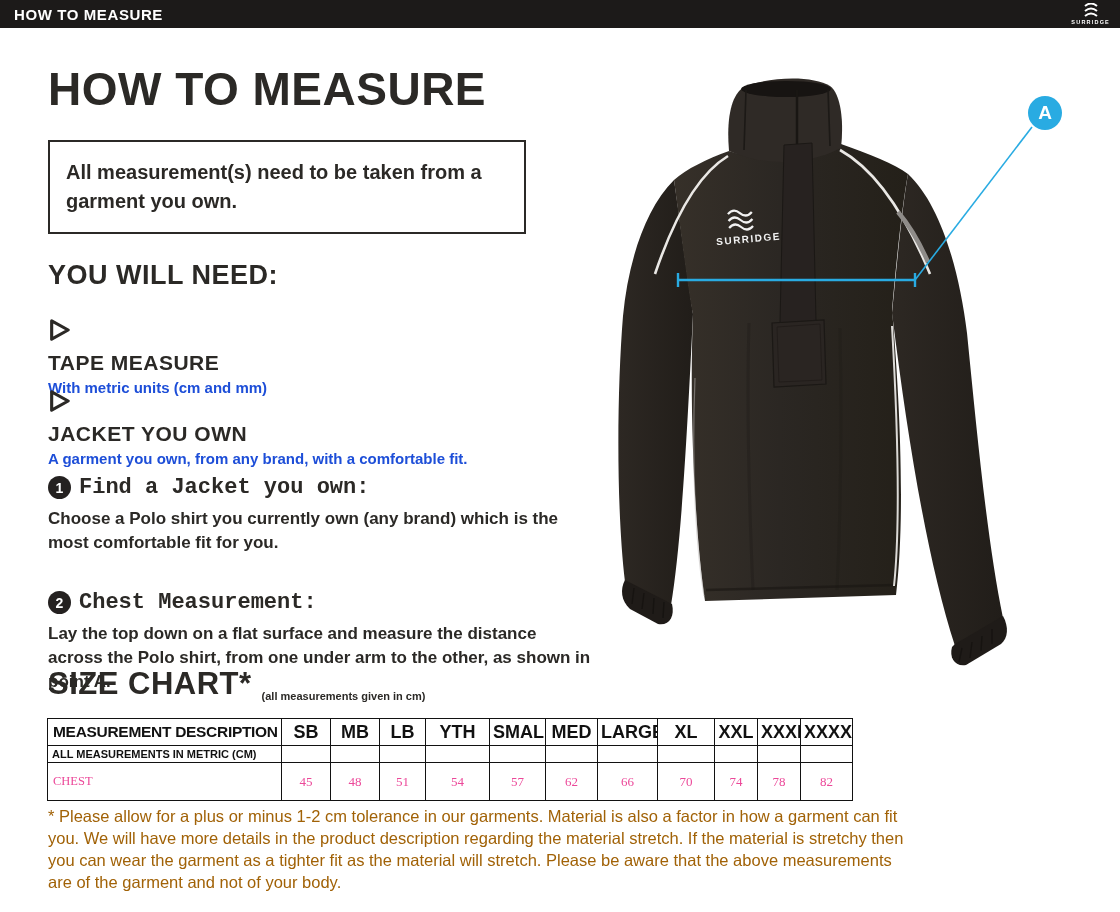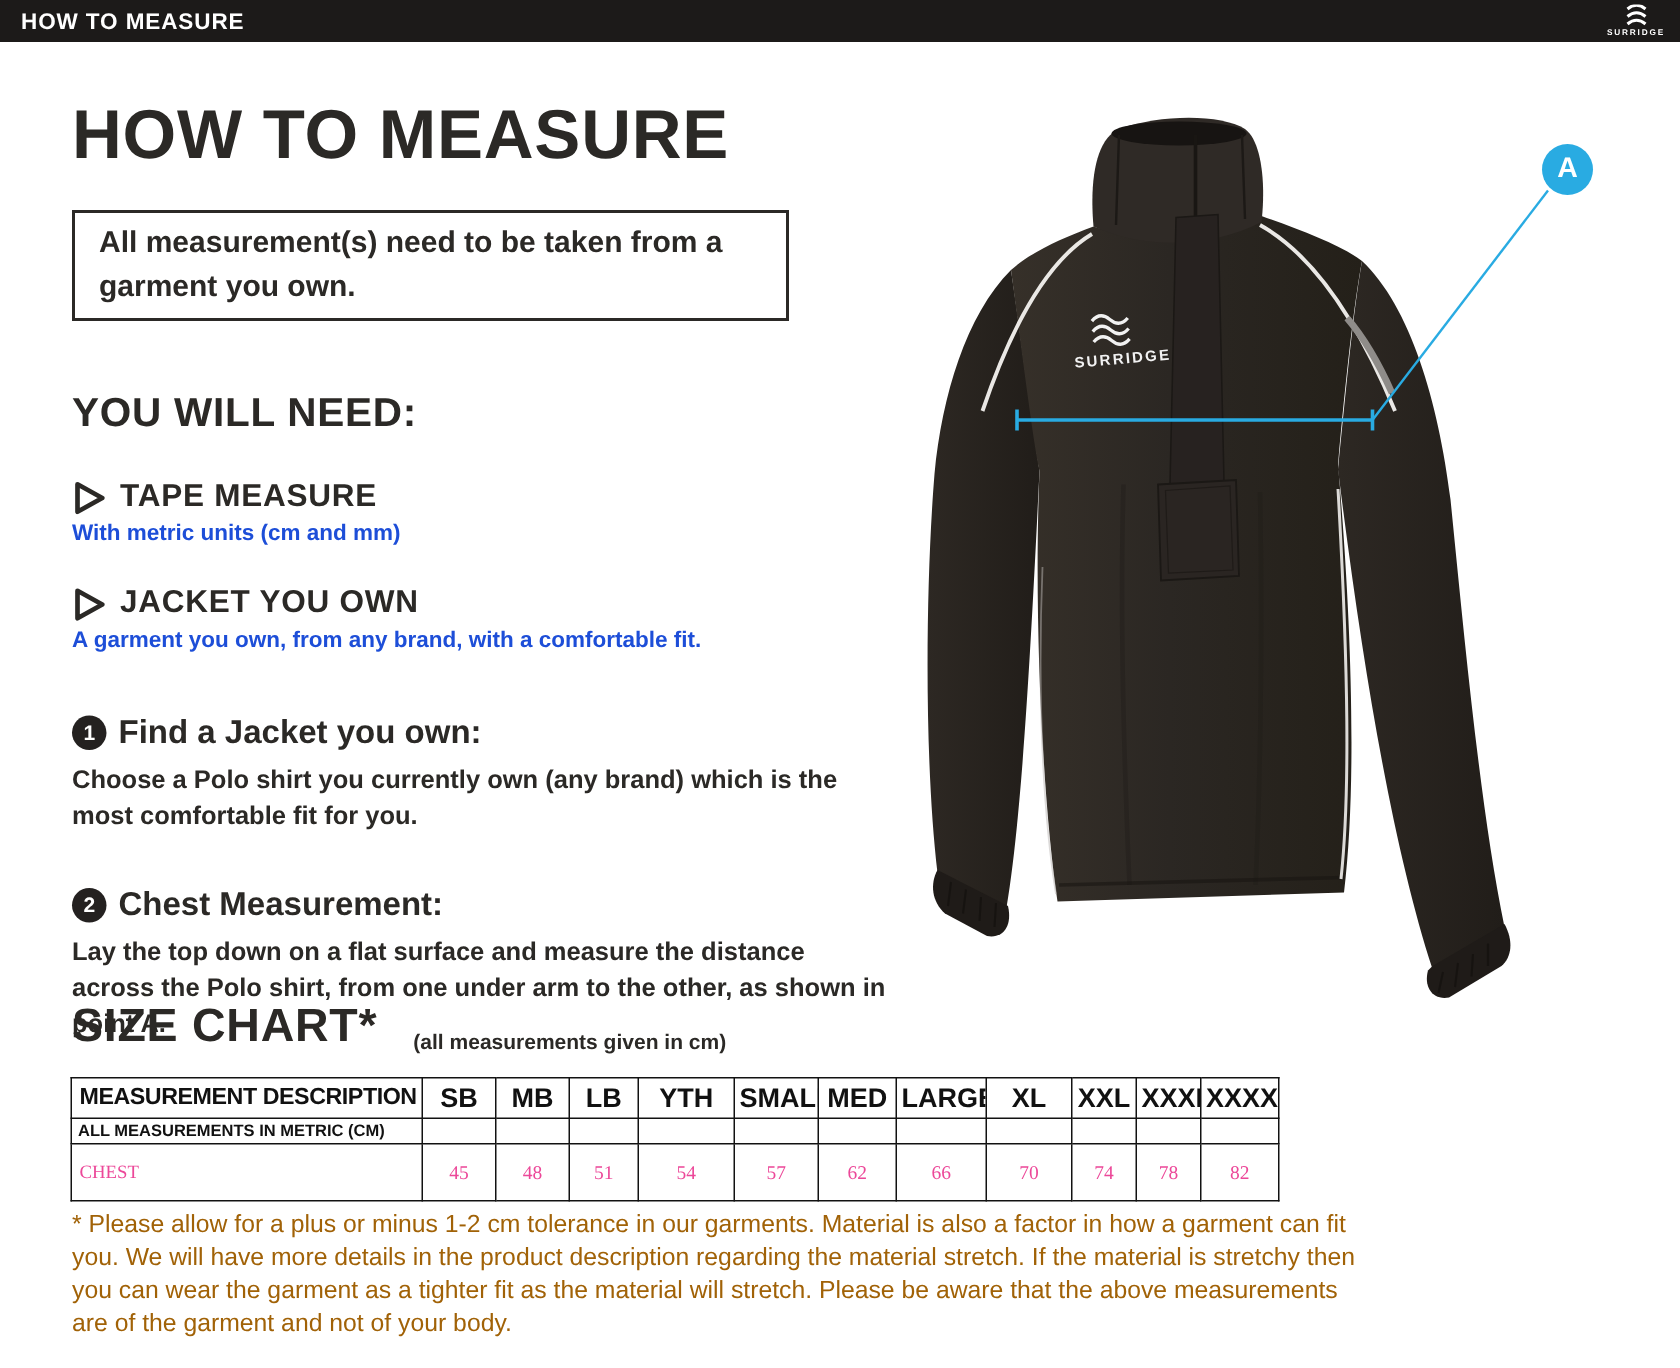--- a/index.html
+++ b/index.html
@@ -12,39 +12,39 @@
             display:flex; align-items:center; justify-content:space-between; padding:0 10px 0 14px; }
   .topbar-title { color:#fff; font-size:15px; font-weight:bold; letter-spacing:0.6px; }
   .topbar-logo { display:flex; flex-direction:column; align-items:center; line-height:1; cursor:pointer; }
   .topbar-logo .brand-text { color:#fff; font-size:5.5px; font-weight:bold; letter-spacing:1.2px; margin-top:1px; }
 
   
   .h1 { position:absolute; left:48px; top:62px; font-size:46px; font-weight:bold; letter-spacing:0.5px; color:#2b2926; }
 
   
   .note-box { position:absolute; left:48px; top:140px; width:478px; border:2.5px solid #2b2926;
-              padding:6px 16px; font-size:20px; font-weight:bold; line-height:1.45; color:#2b2926; }
+              padding:16px 16px; font-size:20px; font-weight:bold; line-height:1.45; color:#2b2926; }
 
   .h2 { position:absolute; left:48px; font-size:27px; font-weight:bold; letter-spacing:0.5px; color:#2b2926; }
 
   .need-item { position:absolute; left:48px; }
-  .need-head { display:flex; align-items:flex-end; gap:10px; }
+  .need-head { display:flex; align-items:flex-start; gap:10px;flex-direction:column; }
   .need-title { font-size:21px; font-weight:bold; letter-spacing:0.5px; }
   .need-desc { font-size:15px; font-weight:bold; margin-top:4px; color:#1d4ed8; }
 
   .step { position:absolute; left:48px; }
   .step-head { display:flex; align-items:center; gap:8px; }
   .step-num { width:23px; height:23px; border-radius:50%; background:#242120; color:#fff;
               font-size:14px; font-weight:bold; display:flex; align-items:center; justify-content:center; flex:0 0 23px; }
-  .step-title { font-size:22px; font-weight:bold; }
+  .step-title { font-size:22px; font-weight:bold;font-family:Liberation Mono, monospace; }
   .step-desc { font-size:17px; font-weight:bold; line-height:1.42; margin-top:7px; width:545px; color:#2b2926; }
 
   .sizechart-head { position:absolute; left:48px; top:666px; display:flex; align-items:flex-end; }
   .sizechart-title { font-size:31px; font-weight:bold; letter-spacing:0.5px; }
-  .sizechart-sub { font-size:14px; font-weight:bold; margin-left:24px; }
+  .sizechart-sub { font-size:11px; font-weight:bold; margin-left:10px; }
 
   table.size-table { position:absolute; left:47px; top:718px; width:805px; border-collapse:collapse; table-layout:fixed;border-radius:15px; }
   table.size-table th, table.size-table td { border:1.6px solid #121212; padding:0 3px; overflow:hidden; white-space:nowrap; }
   table.size-table tr.hdr th { height:27px; font-size:18px; font-weight:bold; color:#111; }
   table.size-table tr.hdr th.first { font-size:15.5px; text-align:left; letter-spacing:-0.3px; padding-left:5px; }
   table.size-table tr.metric td { height:17px; font-size:11px; font-weight:bold; text-align:left; padding-left:4px; color:#111; }
   table.size-table tr.vals td { height:38px; font-size:13px; text-align:center; color:#ec4899;font-family:Liberation Serif, serif; }
   table.size-table tr.vals td.first { font-size:12.5px; text-align:left; padding-left:5px; }
 
   .footnote { position:absolute; left:48px; top:806px; width:858px; font-size:16.5px; font-weight:normal;

